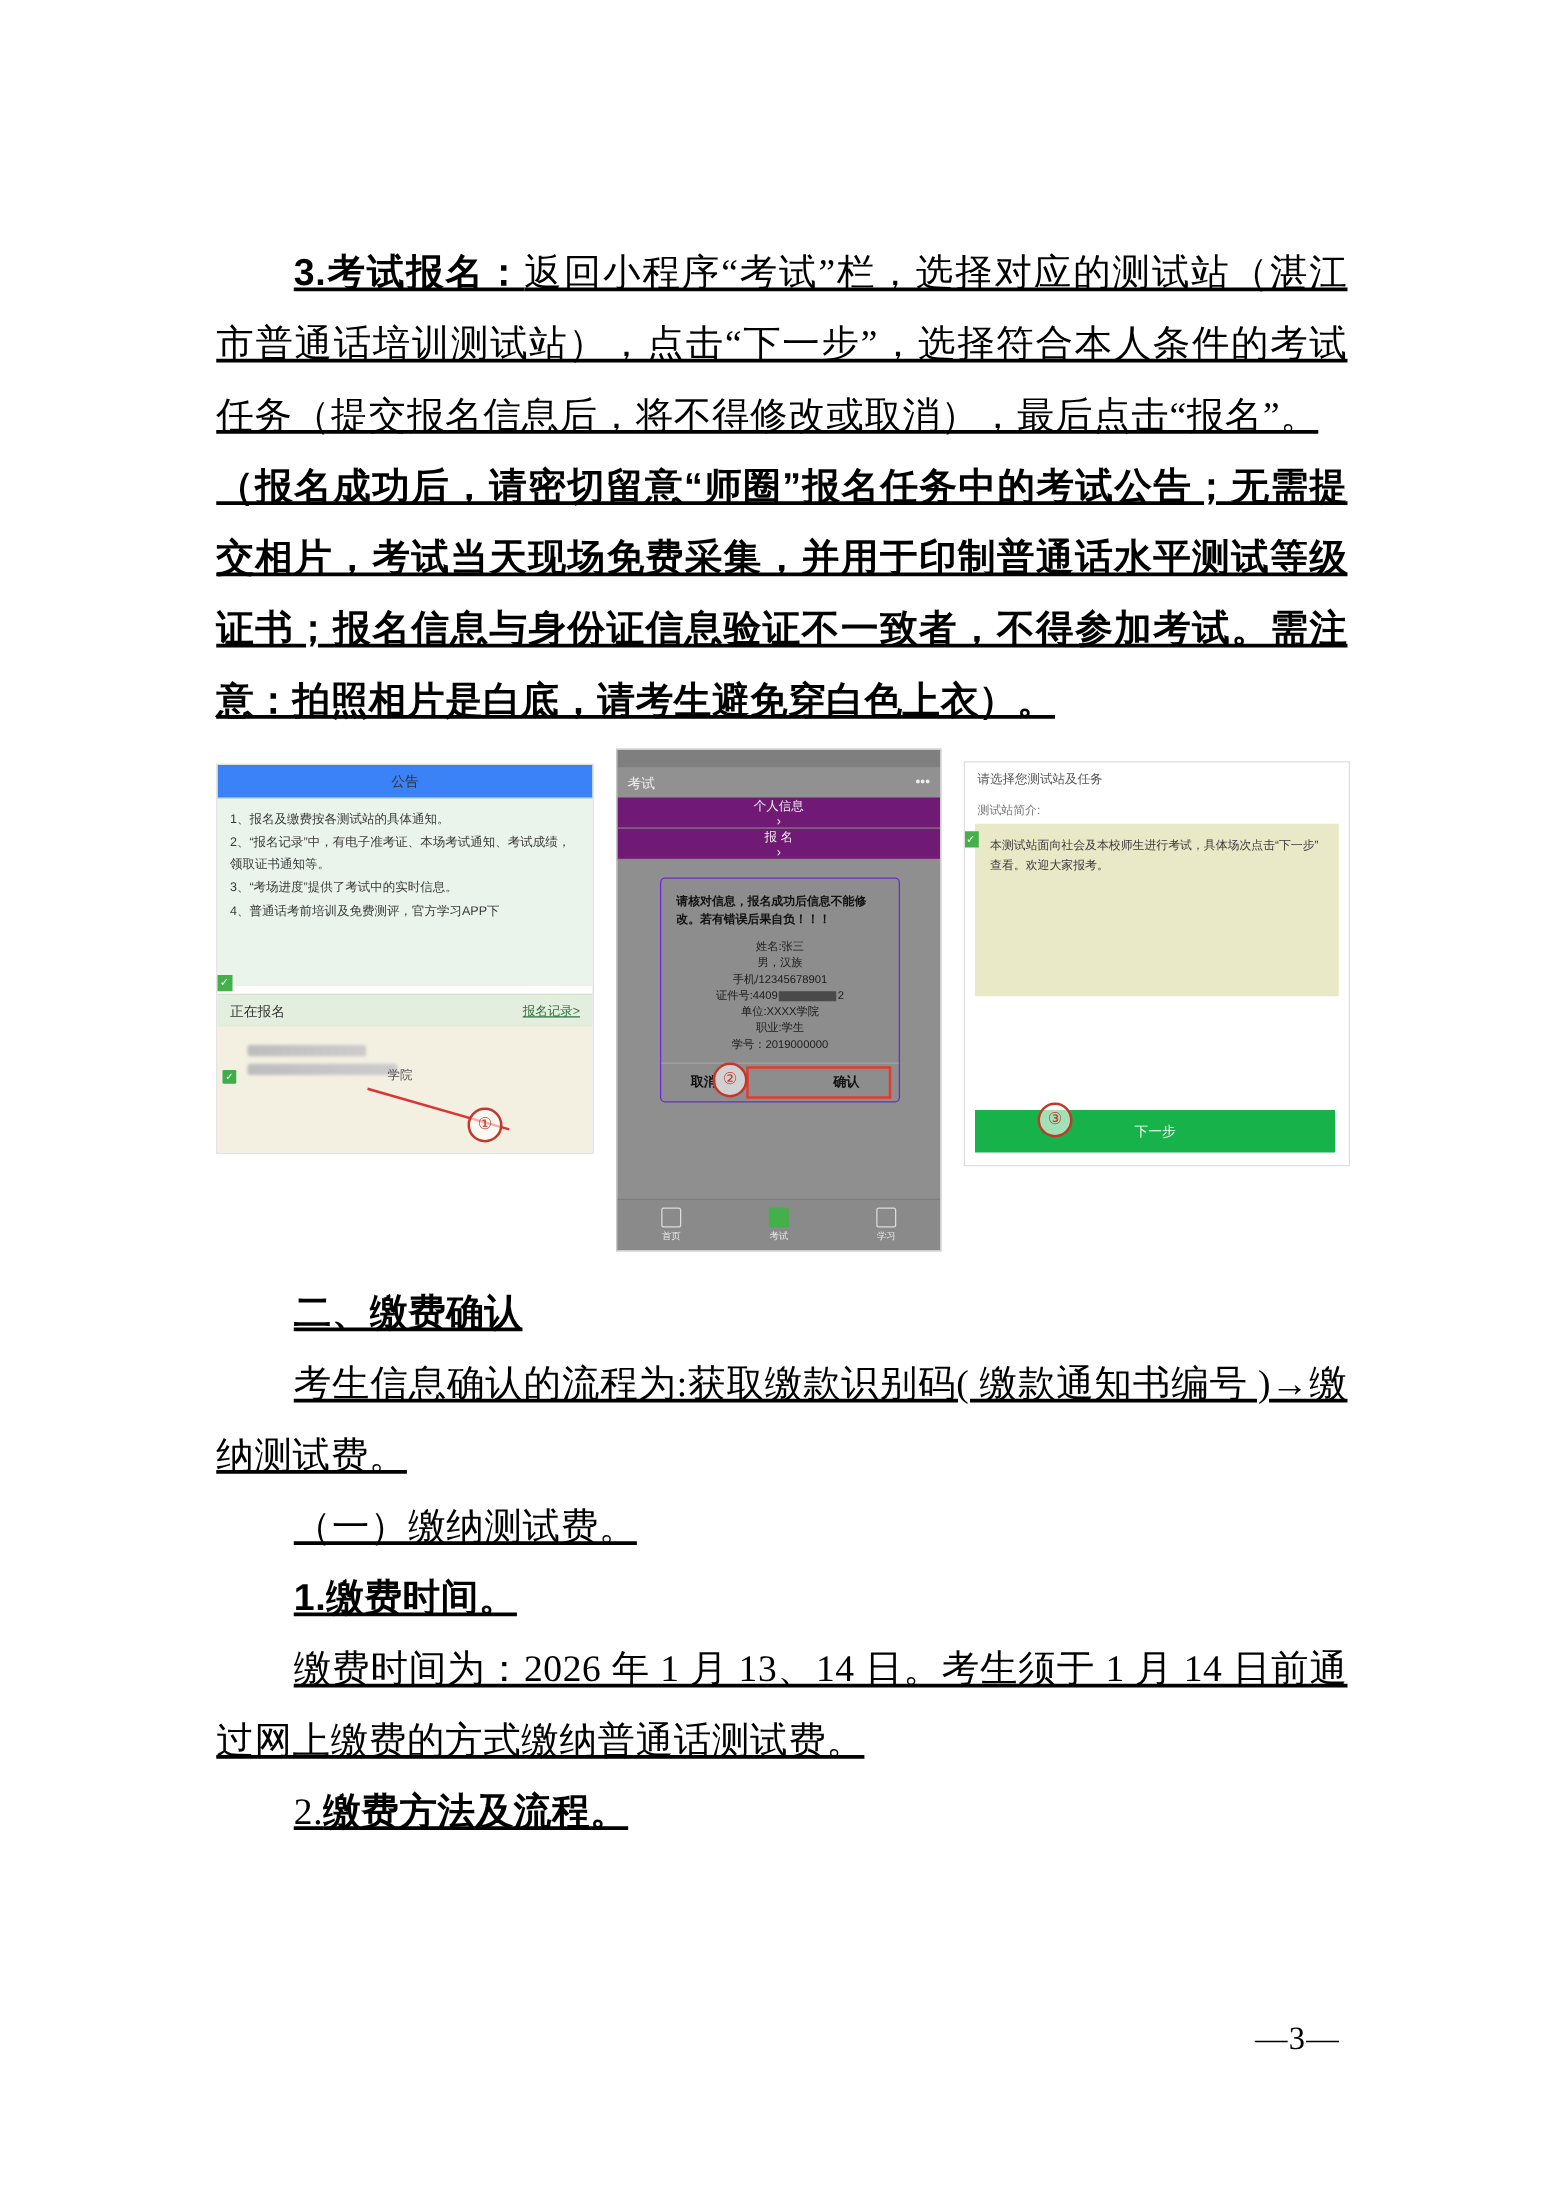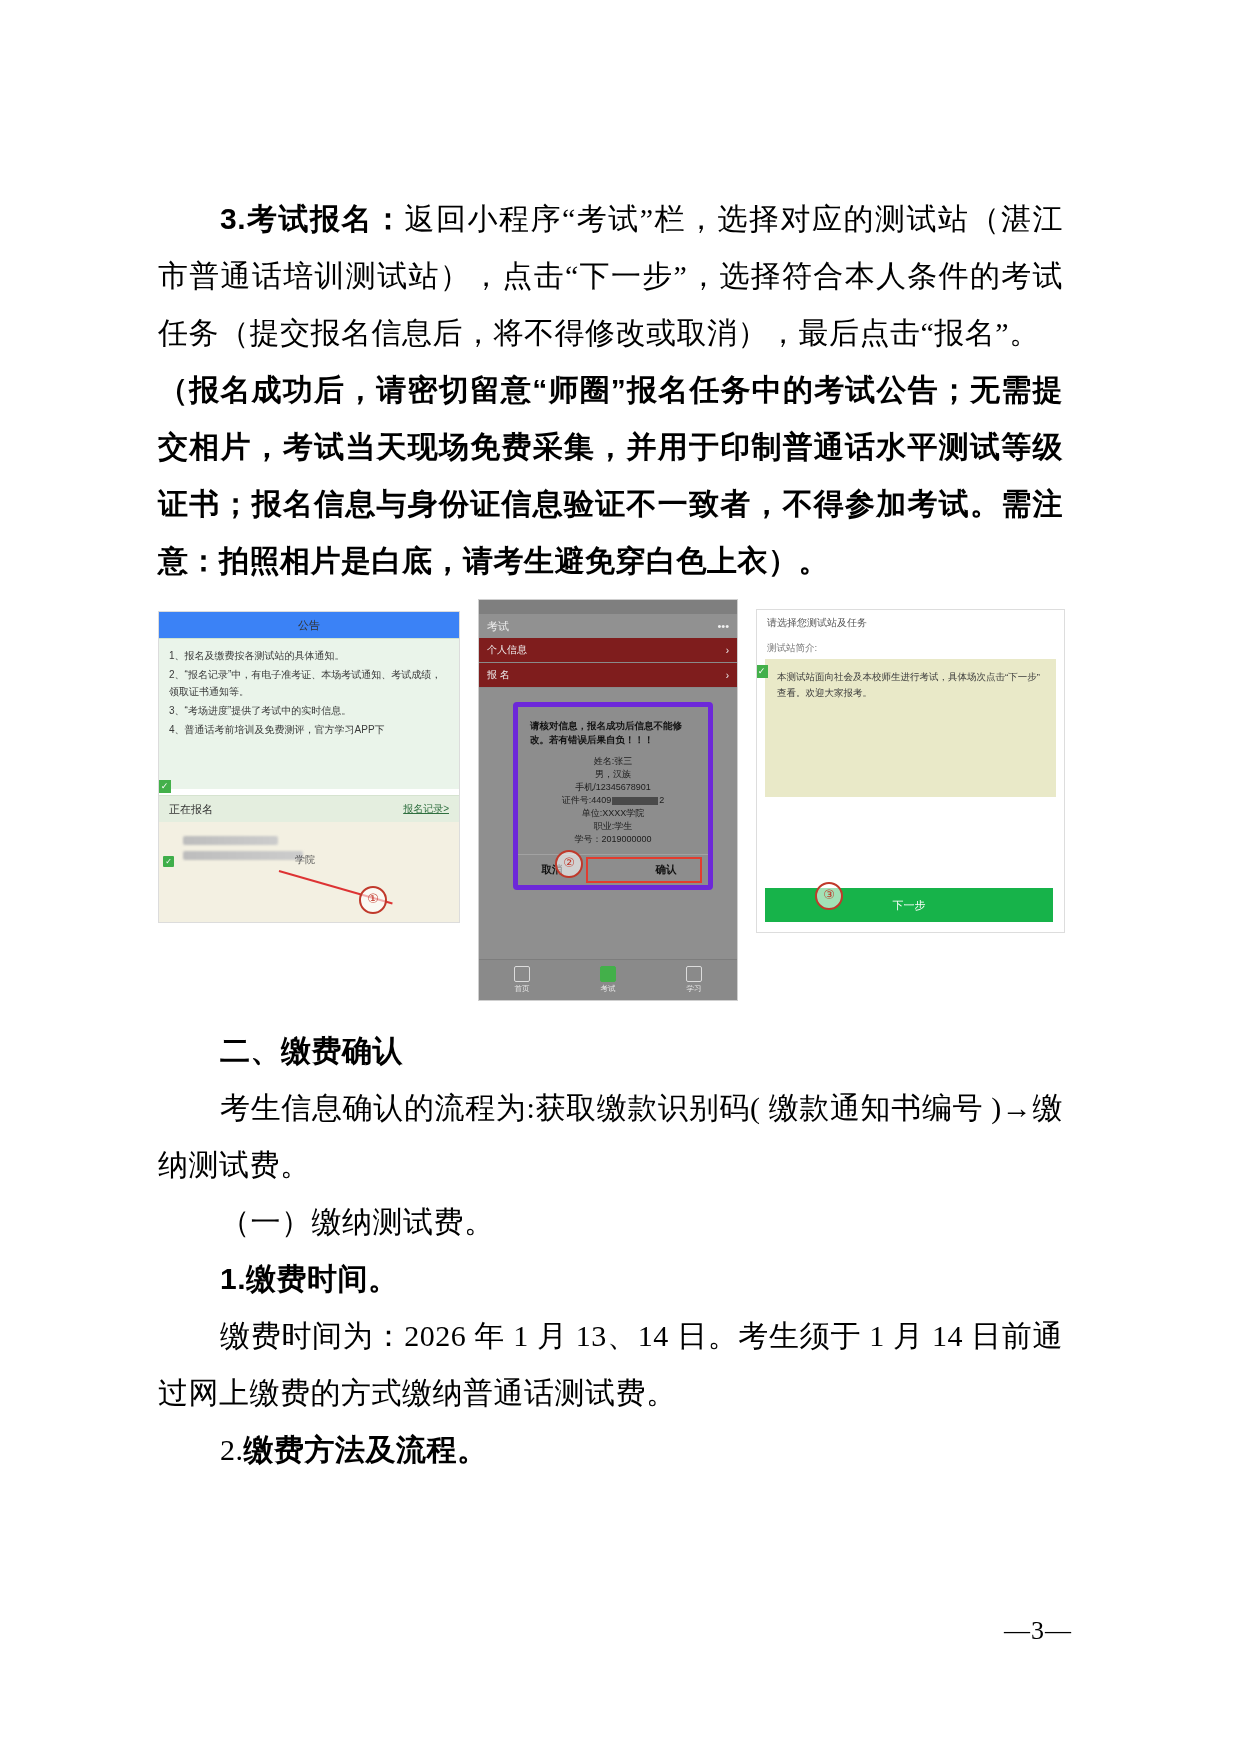--- a/index.html
+++ b/index.html
@@ -16,23 +16,24 @@
     overflow: hidden;
   }
   .page {
     position: absolute;
     left: 0; top: 0;
     width: 1240px;
     height: 1754px;
   }
   .content {
     position: absolute;
-    left: 158px;
+    left: 173px;
     top: 190px;
     width: 905px;
+    text-decoration: underline;
   }
   p.para {
     margin: 0 0 0 0;
     font-size: 30px;
     line-height: 57px;
     text-align: justify;
     text-justify: inter-ideograph;
     letter-spacing: 0.5px;
   }
   .indent {
@@ -195,38 +196,39 @@
     display: flex;
     align-items: center;
     justify-content: space-between;
     padding: 0 8px;
     font-size: 11px;
     color: #f0f0f0;
     font-family: "Liberation Sans", "DejaVu Sans", sans-serif;
   }
   .pm-row {
     height: 24px;
-    background: #7f1d1d;
+    background: #701a75;
     border-bottom: 1px solid #8a8a8a;
     display: flex;
     align-items: center;
     padding: 0 8px;
     font-size: 10px;
     color: #efefef;
     font-family: "Liberation Sans", "DejaVu Sans", sans-serif;
     justify-content: space-between;
+    flex-direction: column;
   }
   .pm-dialog {
     position: absolute;
     left: 34px;
     top: 102px;
     width: 190px;
     height: 178px;
     background: #8d8d8d;
-    border: 5px solid #6d28d9;
+    border: 1px solid #6d28d9;
     border-radius: 4px;
   }
   .pm-dialog .dtitle {
     font-family: "Liberation Sans", "DejaVu Sans", sans-serif;
     font-size: 9.5px;
     font-weight: bold;
     color: #111;
     line-height: 14px;
     padding: 12px 12px 4px 12px;
   }

